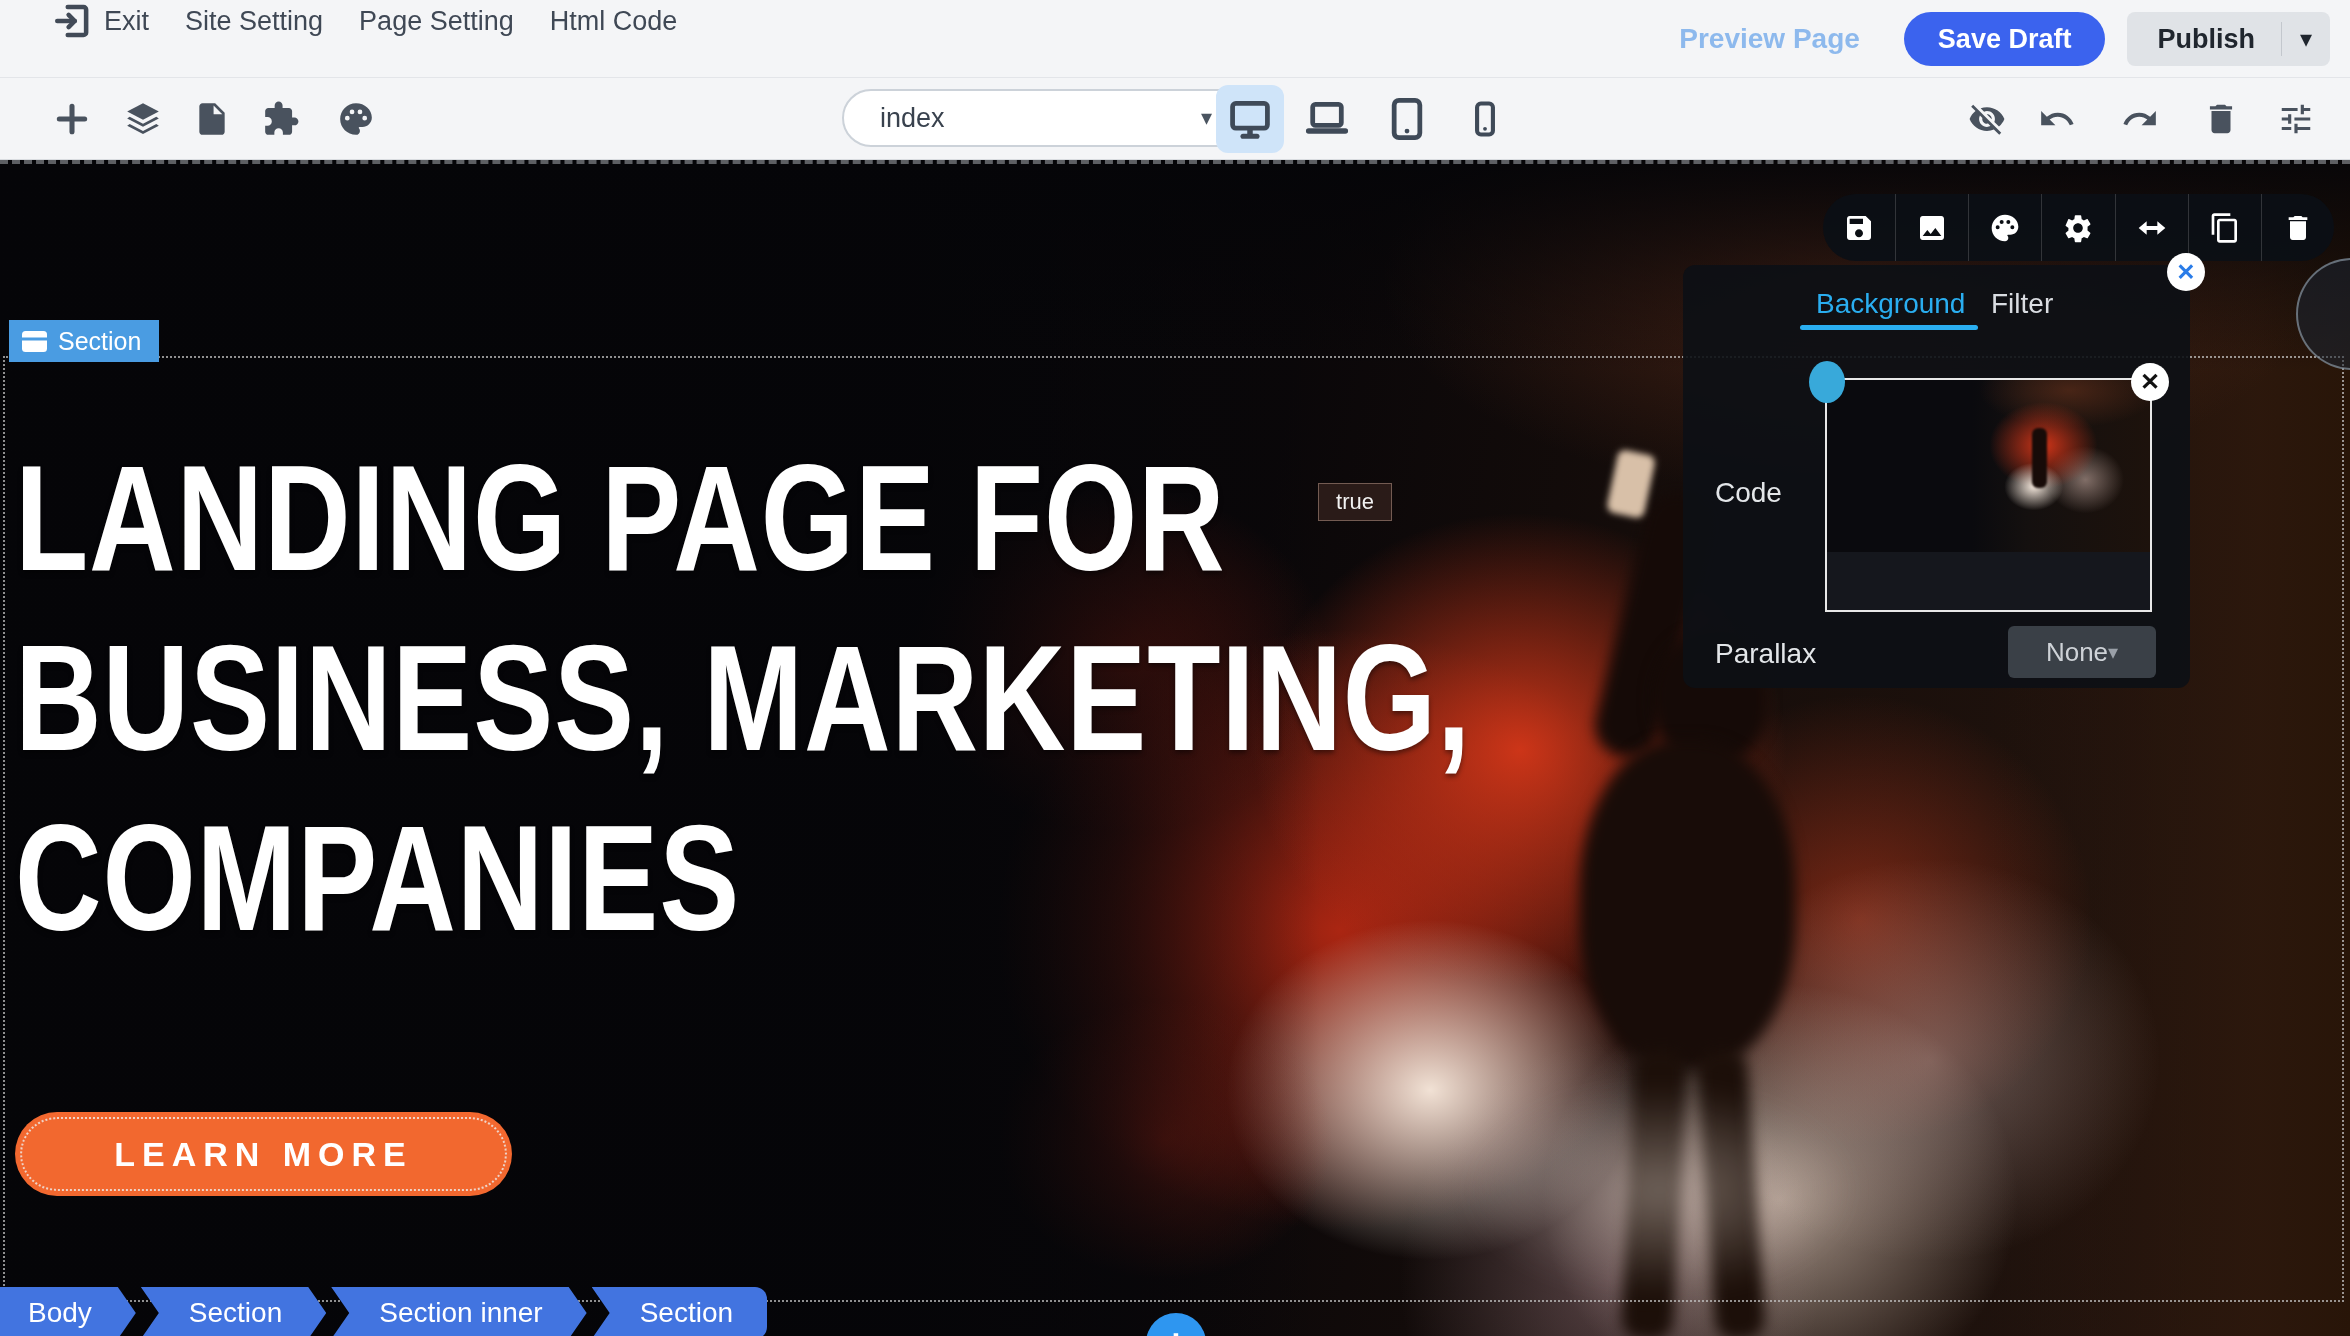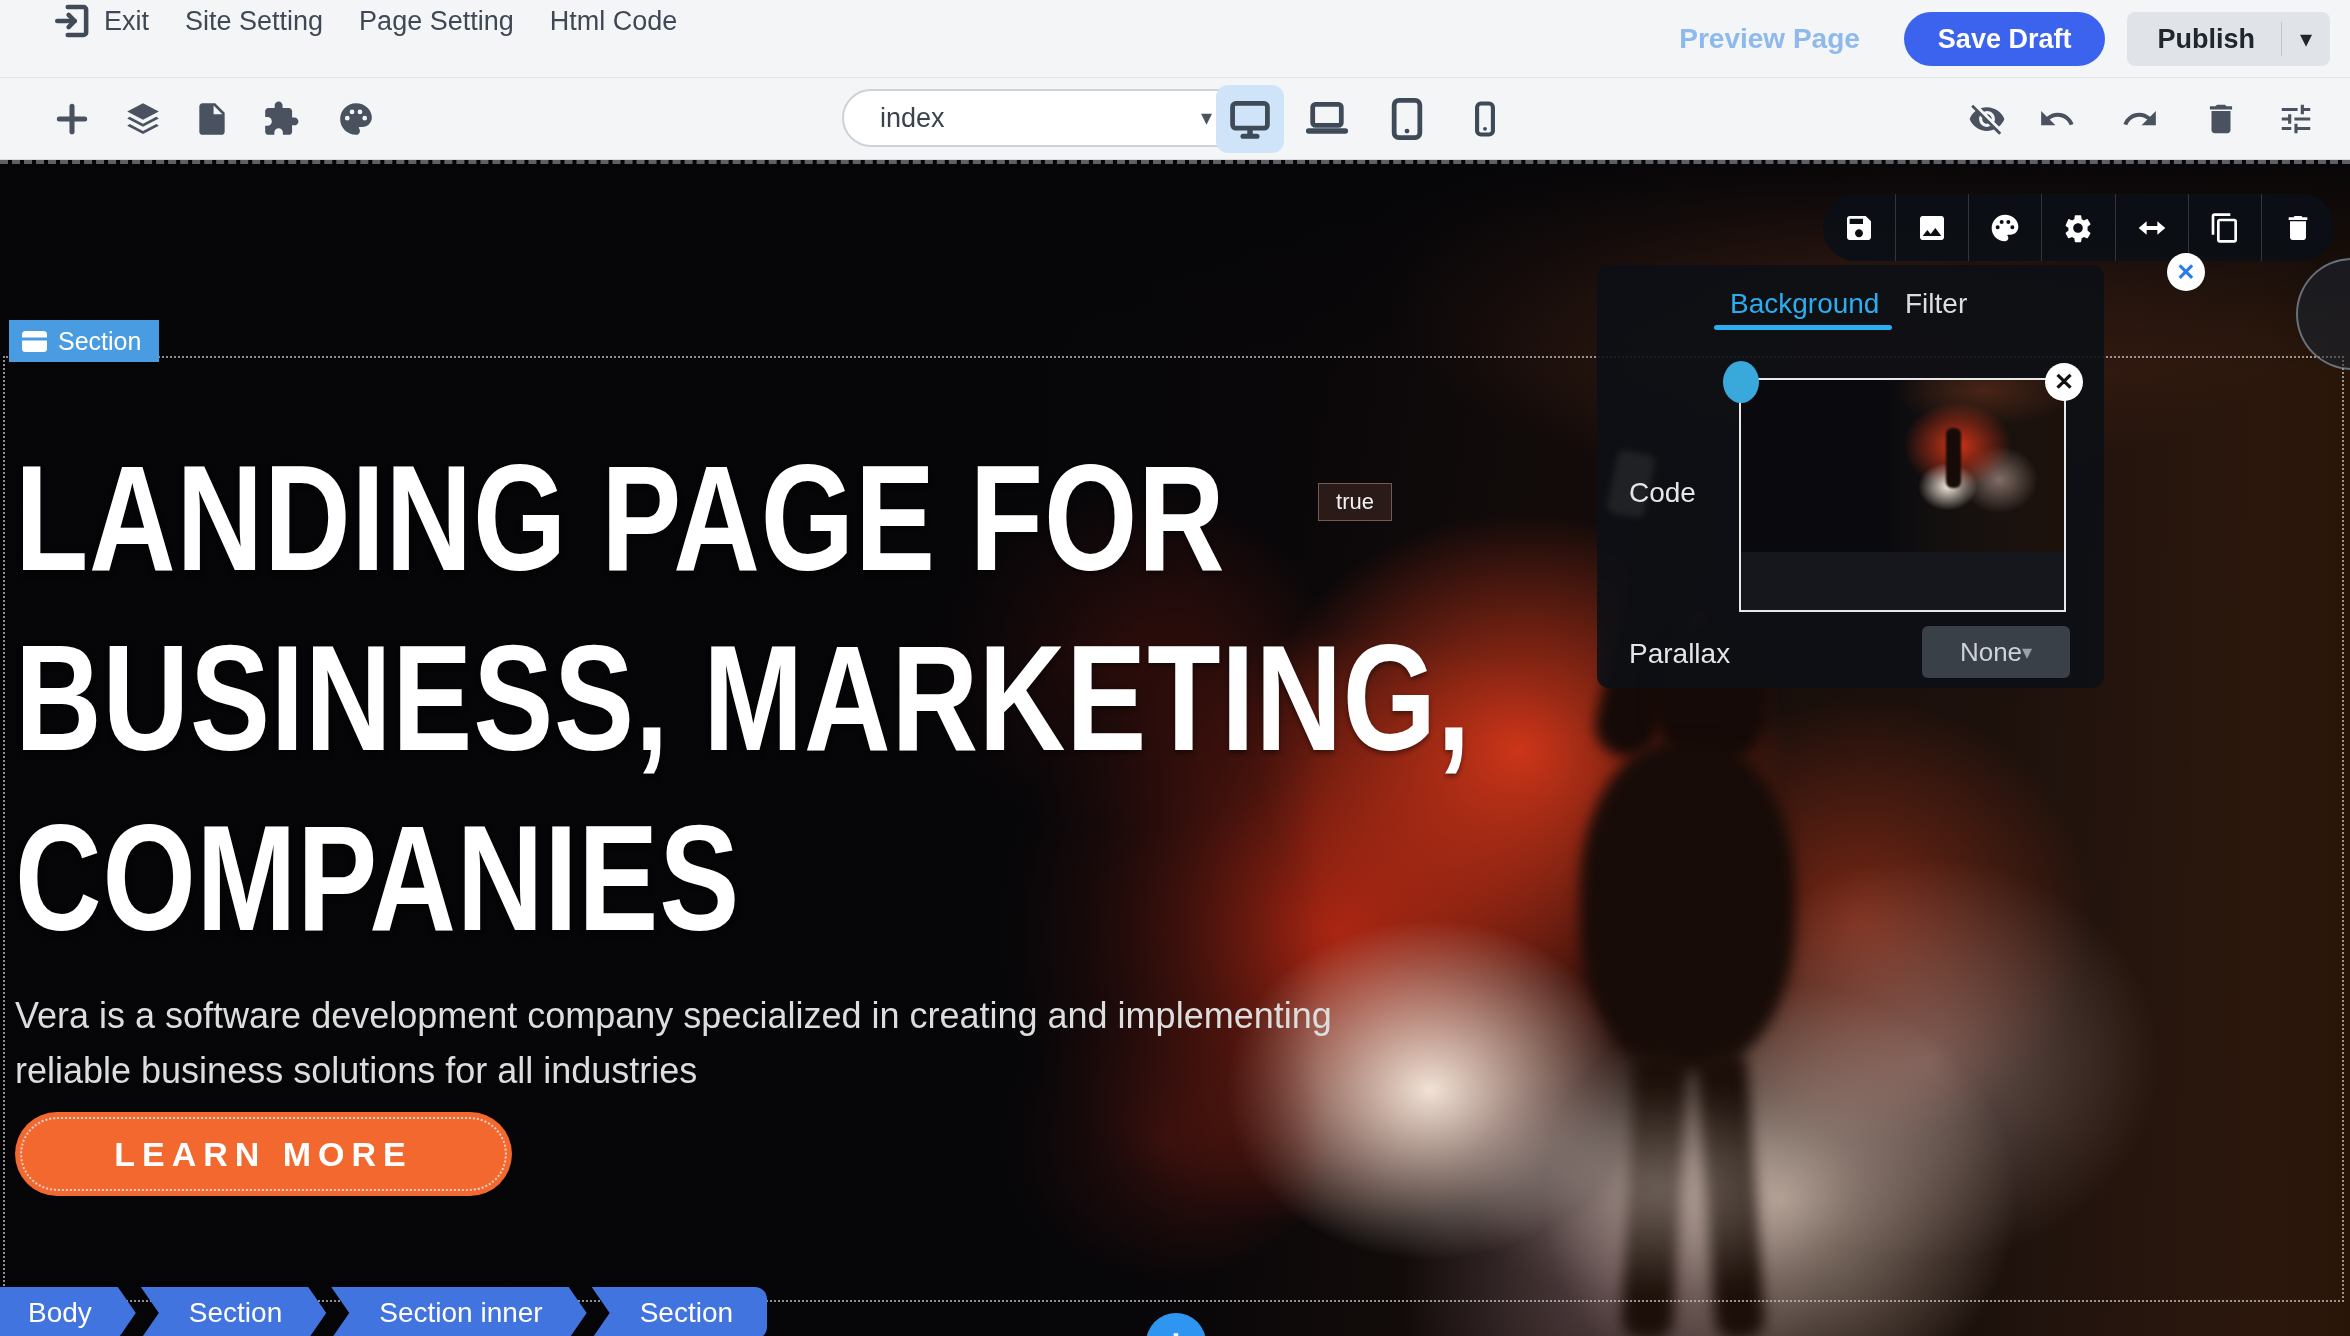--- a/index.html
+++ b/index.html
@@ -114,21 +114,21 @@
 
   
   .float-toolbar { position:absolute; left:1823px; top:34px; width:511px; height:67px;
     background:rgba(11,15,22,.93); border-radius:33px; display:flex; z-index:10; }
   .ft-cell { flex:1; display:flex; align-items:center; justify-content:center;
     color:#fff; cursor:pointer; position:relative; }
   .ft-cell + .ft-cell { border-left:1px solid rgba(255,255,255,.16); }
   .ft-cell svg { width:32px; height:32px; }
 
   
-  .panel { position:absolute; left:1597px; top:105px; width:507px; height:423px;
+  .panel { position:absolute; left:1683px; top:105px; width:507px; height:423px;
     background:rgba(12,15,21,.9); border-radius:12px; z-index:9; }
   .tab { position:absolute; font-size:28px; cursor:pointer; }
   .tab.bg { left:133px; top:23px; color:#2aaef0; }
   .tab.flt { left:308px; top:23px; color:#dadde2; }
   .tab-underline { position:absolute; left:117px; top:60px; width:178px; height:5px;
     background:#2aaef0; border-radius:3px; }
   .p-label { position:absolute; left:32px; font-size:28px; color:#e3e6e9; }
   .thumb-box { position:absolute; left:142px; top:113px; width:327px; height:234px;
     border:2px solid #e8e8e8; background:#15171d; cursor:pointer; }
   .thumb-img { position:absolute; left:0; top:0; width:100%; height:172px; background:
@@ -292,22 +292,20 @@
     </svg>
     <span>Section</span>
   </div>
 
   <h1 class="hero-title">LANDING PAGE FOR
 BUSINESS, MARKETING,
 COMPANIES</h1>
 
   <div class="tooltip-true">true</div>
 
-  <p class="hero-desc">Vera is a software development company specialized in creating and implementing
-reliable business solutions for all industries</p>
 
   <button class="cta">
     <span>LEARN MORE</span>
   </button>
 
   <div class="breadcrumb">
     <div class="bc-item bc-first">Body</div>
     <div class="bc-item bc-mid">Section</div>
     <div class="bc-item bc-mid">Section inner</div>
     <div class="bc-item bc-last">Section</div>

